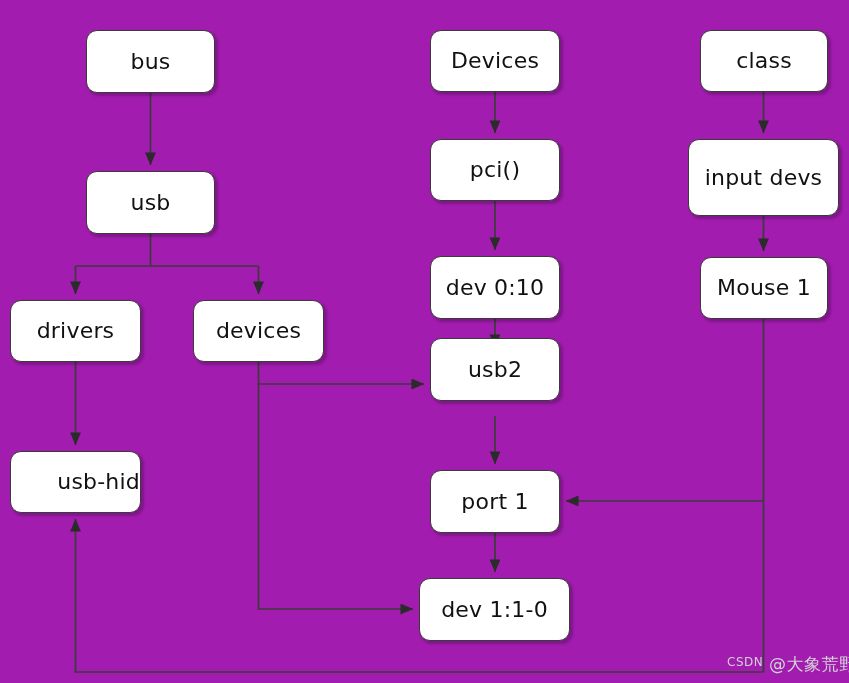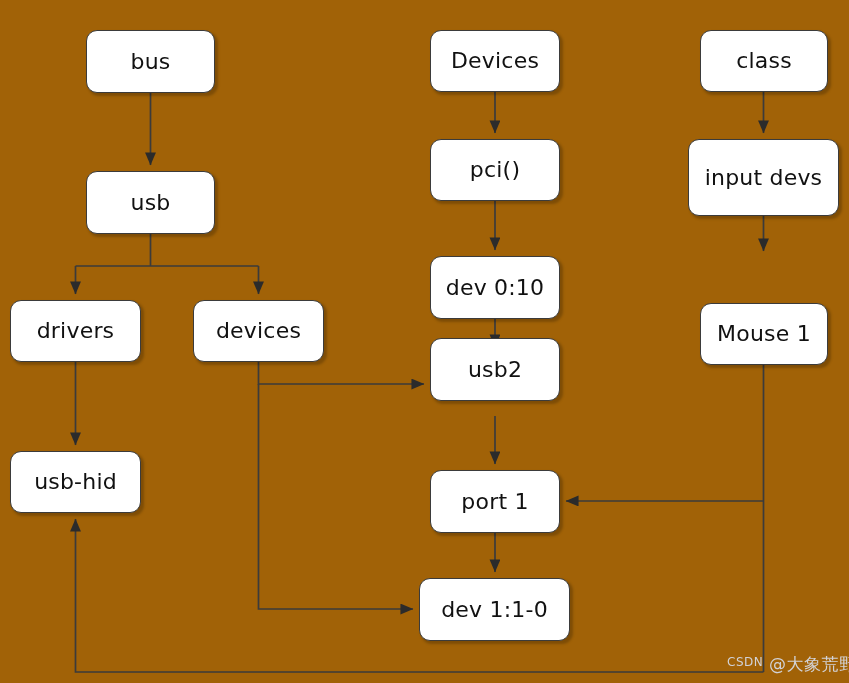--- a/index.html
+++ b/index.html
@@ -4,21 +4,21 @@
 <style>
   html, body {
     margin: 0;
     padding: 0;
     background: #ffffff;
   }
   #canvas {
     position: relative;
     width: 849px;
     height: 683px;
-    background: #a16207;
+    background: #a21caf;
     overflow: hidden;
     font-family: "DejaVu Sans", "Liberation Sans", sans-serif;
   }
   #edges {
     position: absolute;
     left: 0;
     top: 0;
     width: 849px;
     height: 683px;
     pointer-events: none;
@@ -108,21 +108,21 @@
   </div>
 
   <div class="node" style="left:10px; top:300px; width:131px; height:62px;">
     <span>drivers</span>
   </div>
 
   <div class="node" style="left:193px; top:300px; width:131px; height:62px;">
     <span>devices</span>
   </div>
 
-  <div class="node" style="left:10px; top:451px; width:131px; height:62px;">
+  <div class="node" style="left:10px; top:451px; width:131px; height:62px;justify-content:flex-end;">
     <span>usb-hid</span>
   </div>
 
   <div class="node" style="left:430px; top:30px; width:130px; height:62px;">
     <span>Devices</span>
   </div>
 
   <div class="node" style="left:430px; top:139px; width:130px; height:62px;">
     <span>pci()</span>
   </div>
@@ -144,20 +144,20 @@
   </div>
 
   <div class="node" style="left:700px; top:30px; width:128px; height:62px;">
     <span>class</span>
   </div>
 
   <div class="node" style="left:688px; top:139px; width:151px; height:77px;">
     <span>input devs</span>
   </div>
 
-  <div class="node" style="left:700px; top:257px; width:128px; height:62px;margin-top:46px;">
+  <div class="node" style="left:700px; top:257px; width:128px; height:62px;">
     <span>Mouse 1</span>
   </div>
 
   <div class="watermark" style="left:727px; top:655px;">CSDN</div>
   <div class="watermark wm-cjk" style="left:769px; top:653px;">@大象荒野</div>
 
 </div>
 
 </body></html>

